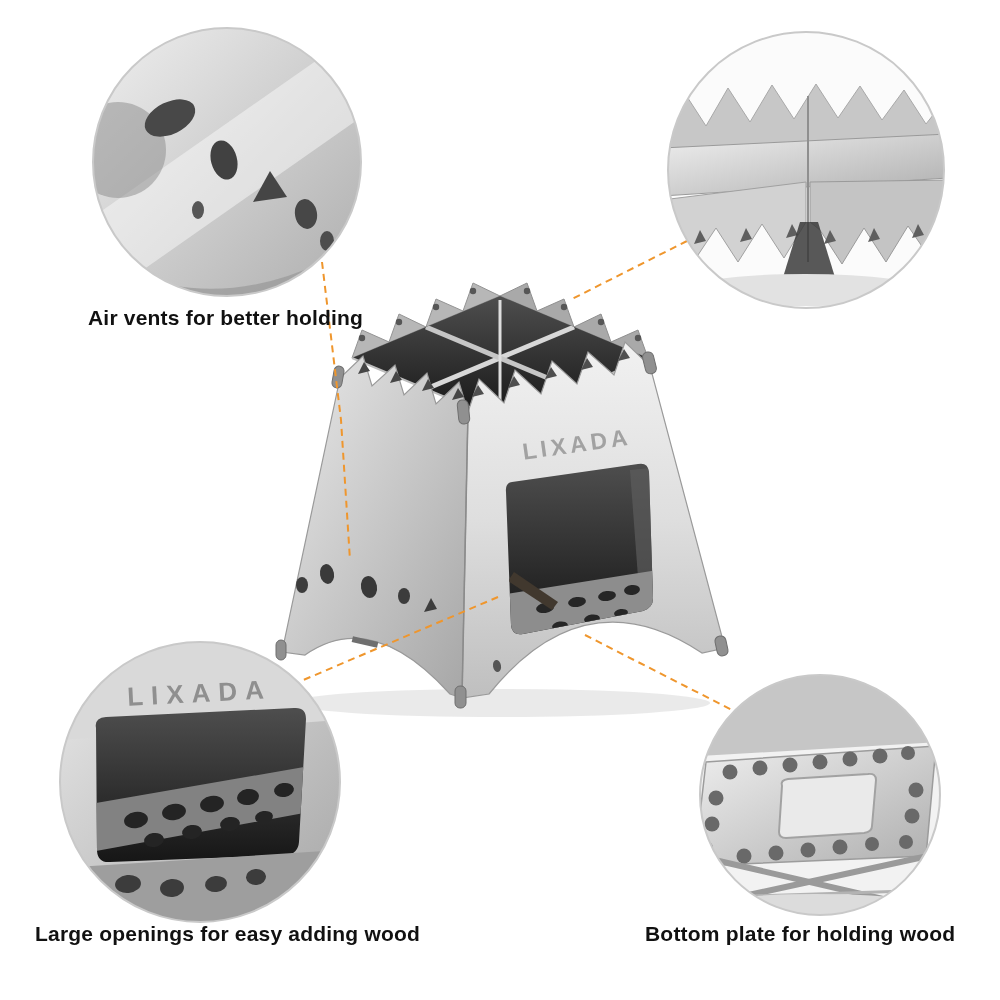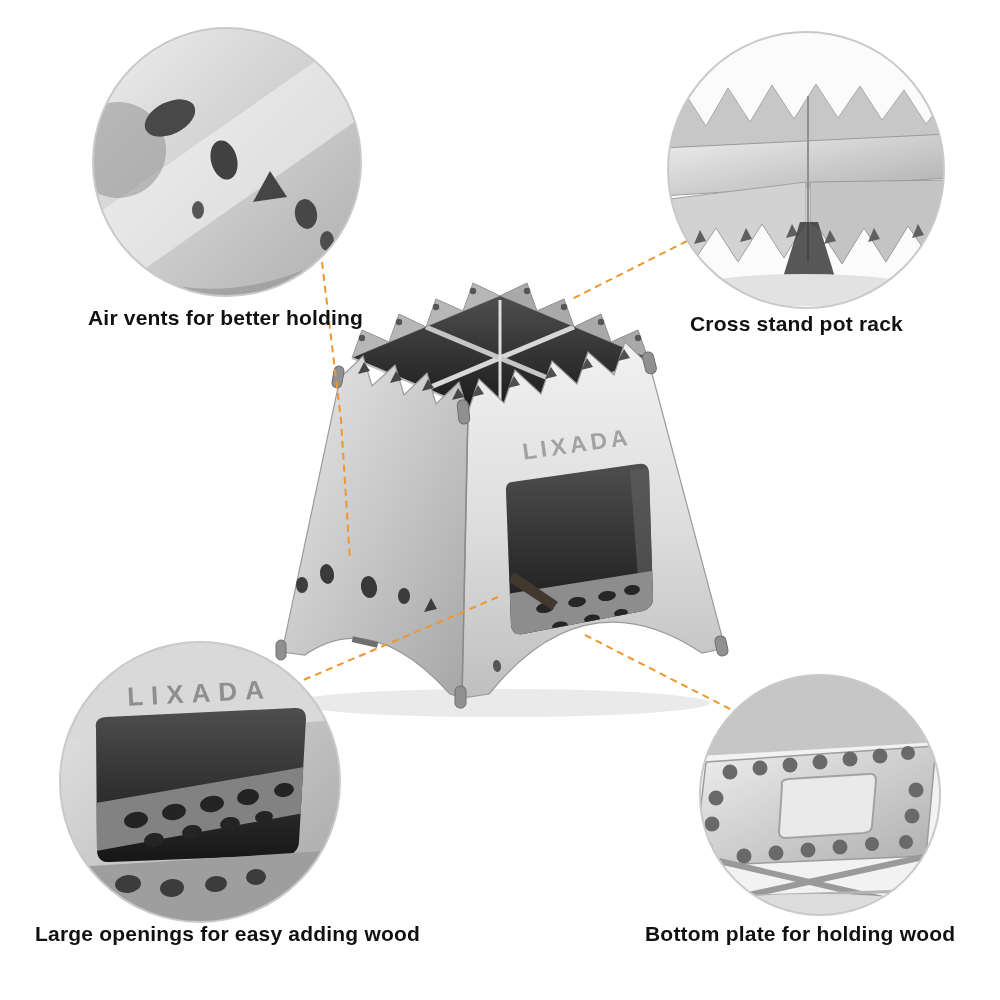--- a/index.html
+++ b/index.html
@@ -241,17 +241,16 @@
       <line x1="698" y1="906" x2="928" y2="856" stroke="#9a9a9a" stroke-width="6" stroke-linecap="round"></line>
       <line x1="706" y1="858" x2="922" y2="908" stroke="#9a9a9a" stroke-width="6" stroke-linecap="round"></line>
       <line x1="688" y1="898" x2="938" y2="890" stroke="#b3b3b3" stroke-width="3"></line>
       <ellipse cx="815" cy="908" rx="118" ry="14" fill="#dcdcdc"></ellipse>
     </g>
     <circle cx="820" cy="795" r="120" fill="none" stroke="#c9c9c9" stroke-width="2"></circle>
   </g>
 </svg>
 
 <div class="label" style="left:88px;top:306px;">Air vents for better holding</div>
-<div class="label" style="left:690px;top:312px;">Cross stand pot rack</div>
 <div class="label" style="left:35px;top:922px;">Large openings for easy adding wood</div>
 <div class="label" style="left:645px;top:922px;">Bottom plate for holding wood</div>
 
 </div>
 
 </body></html>

